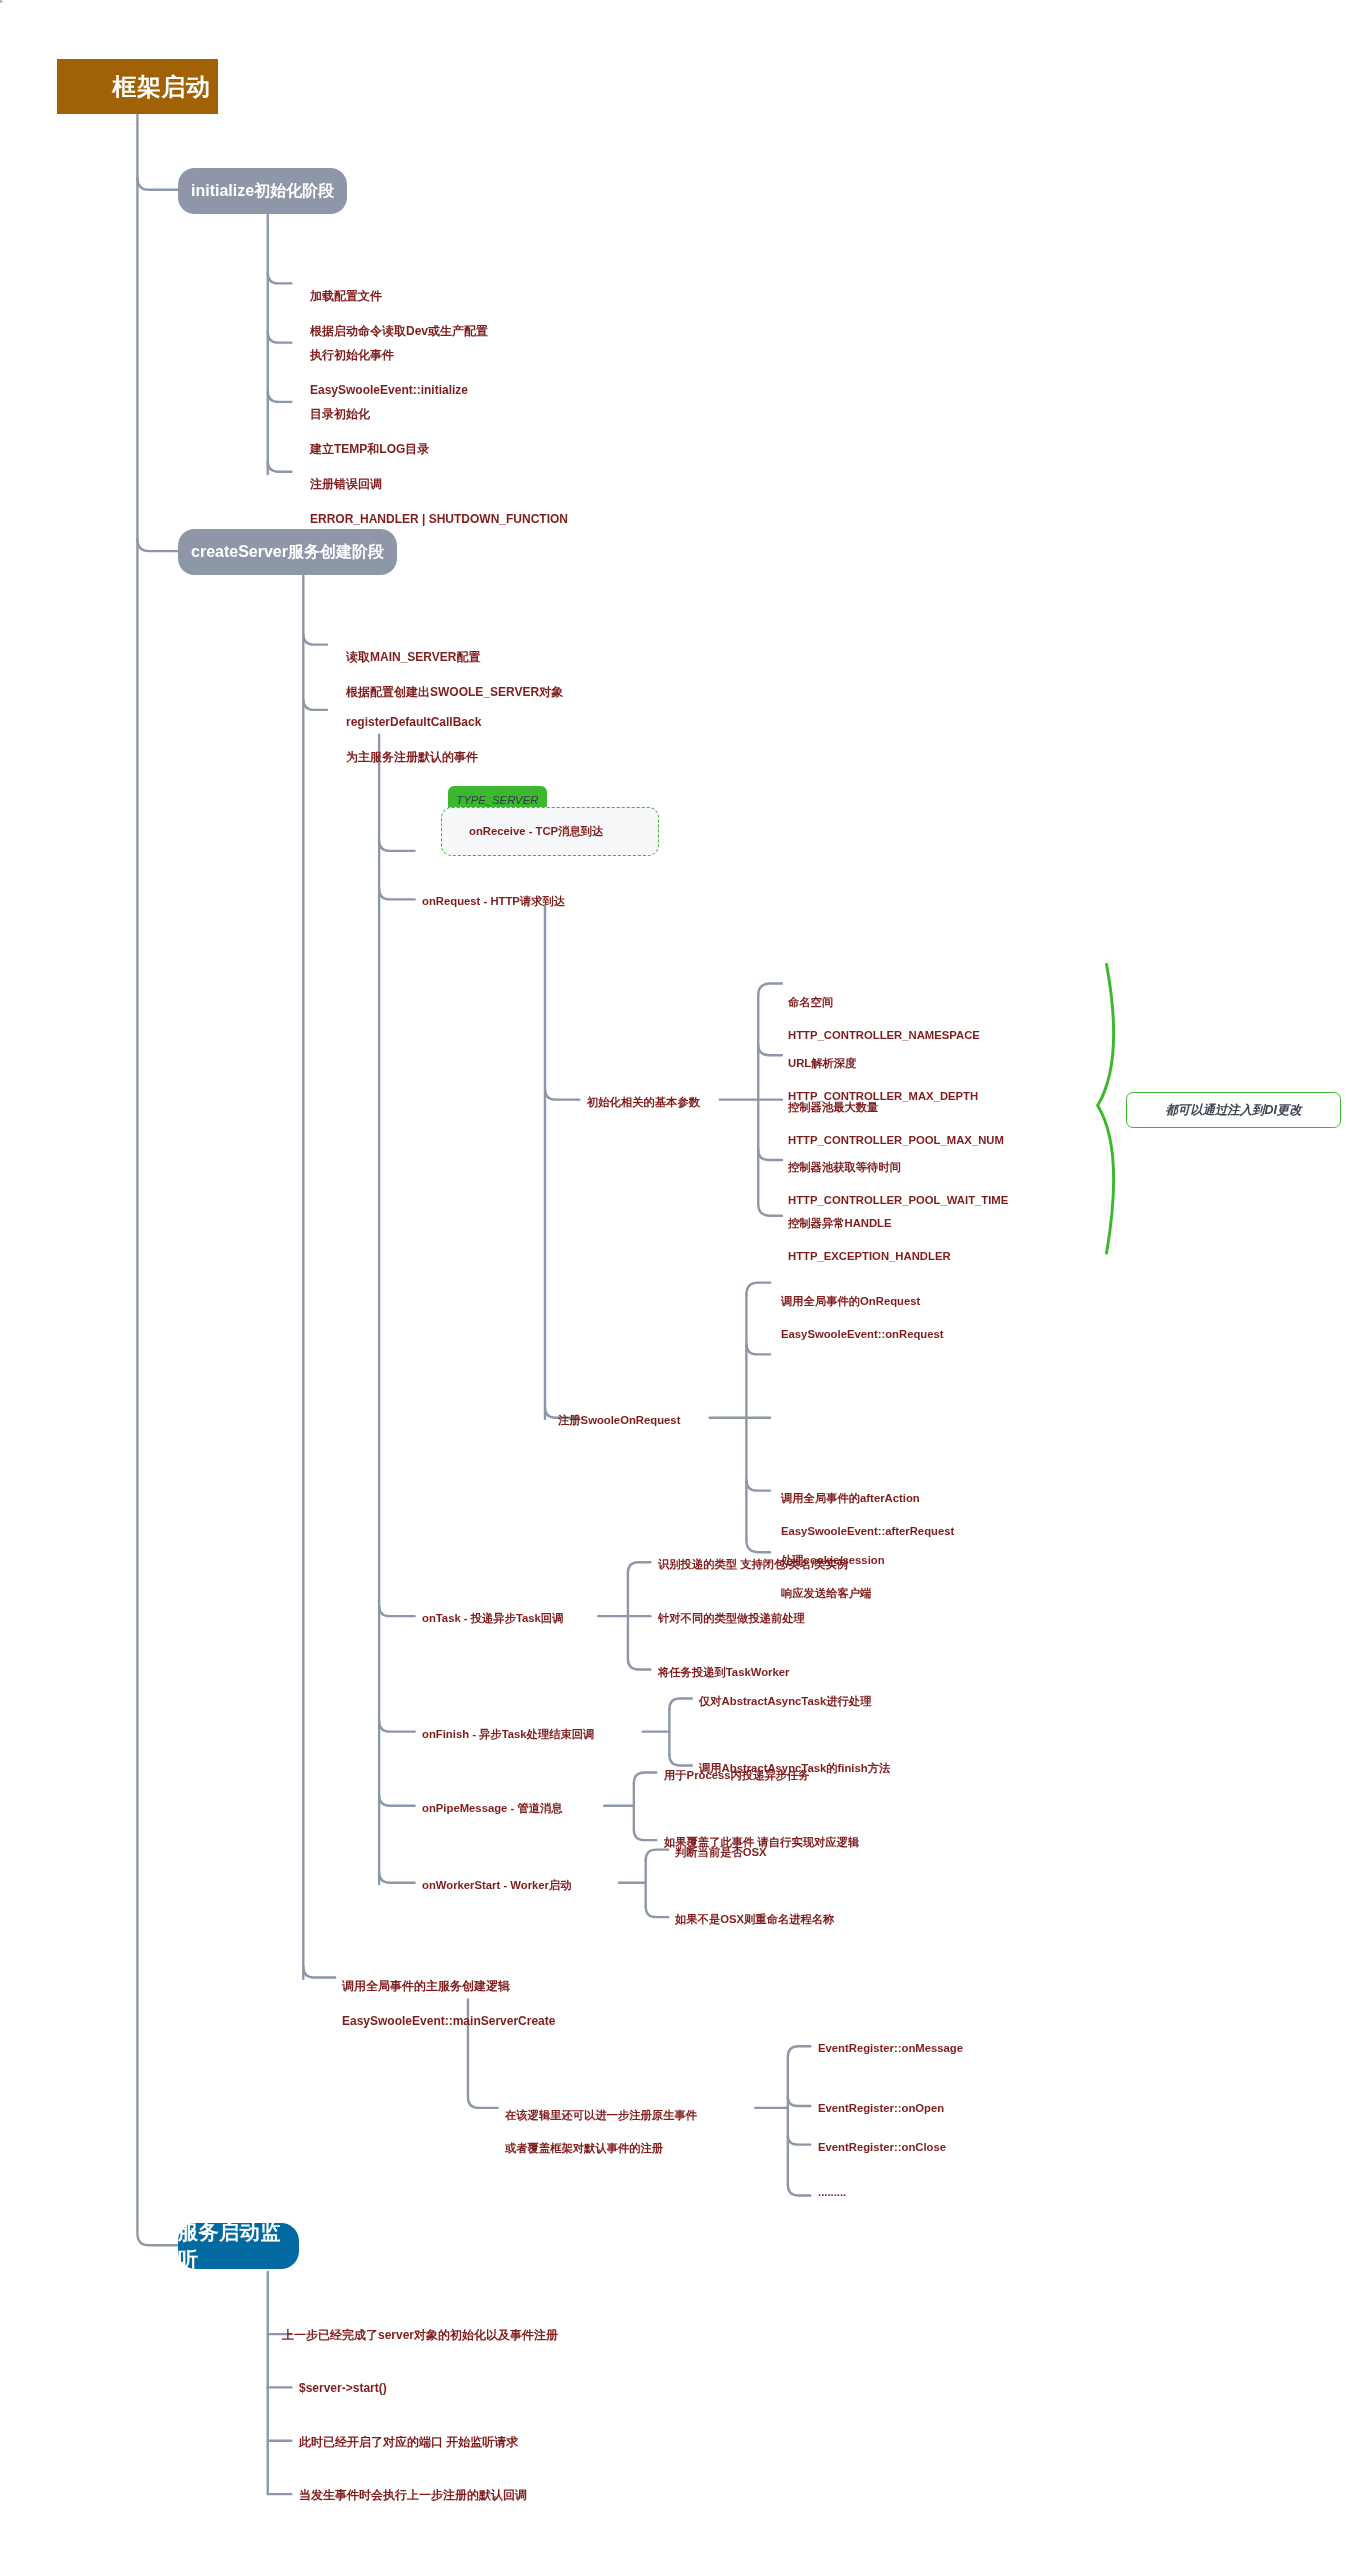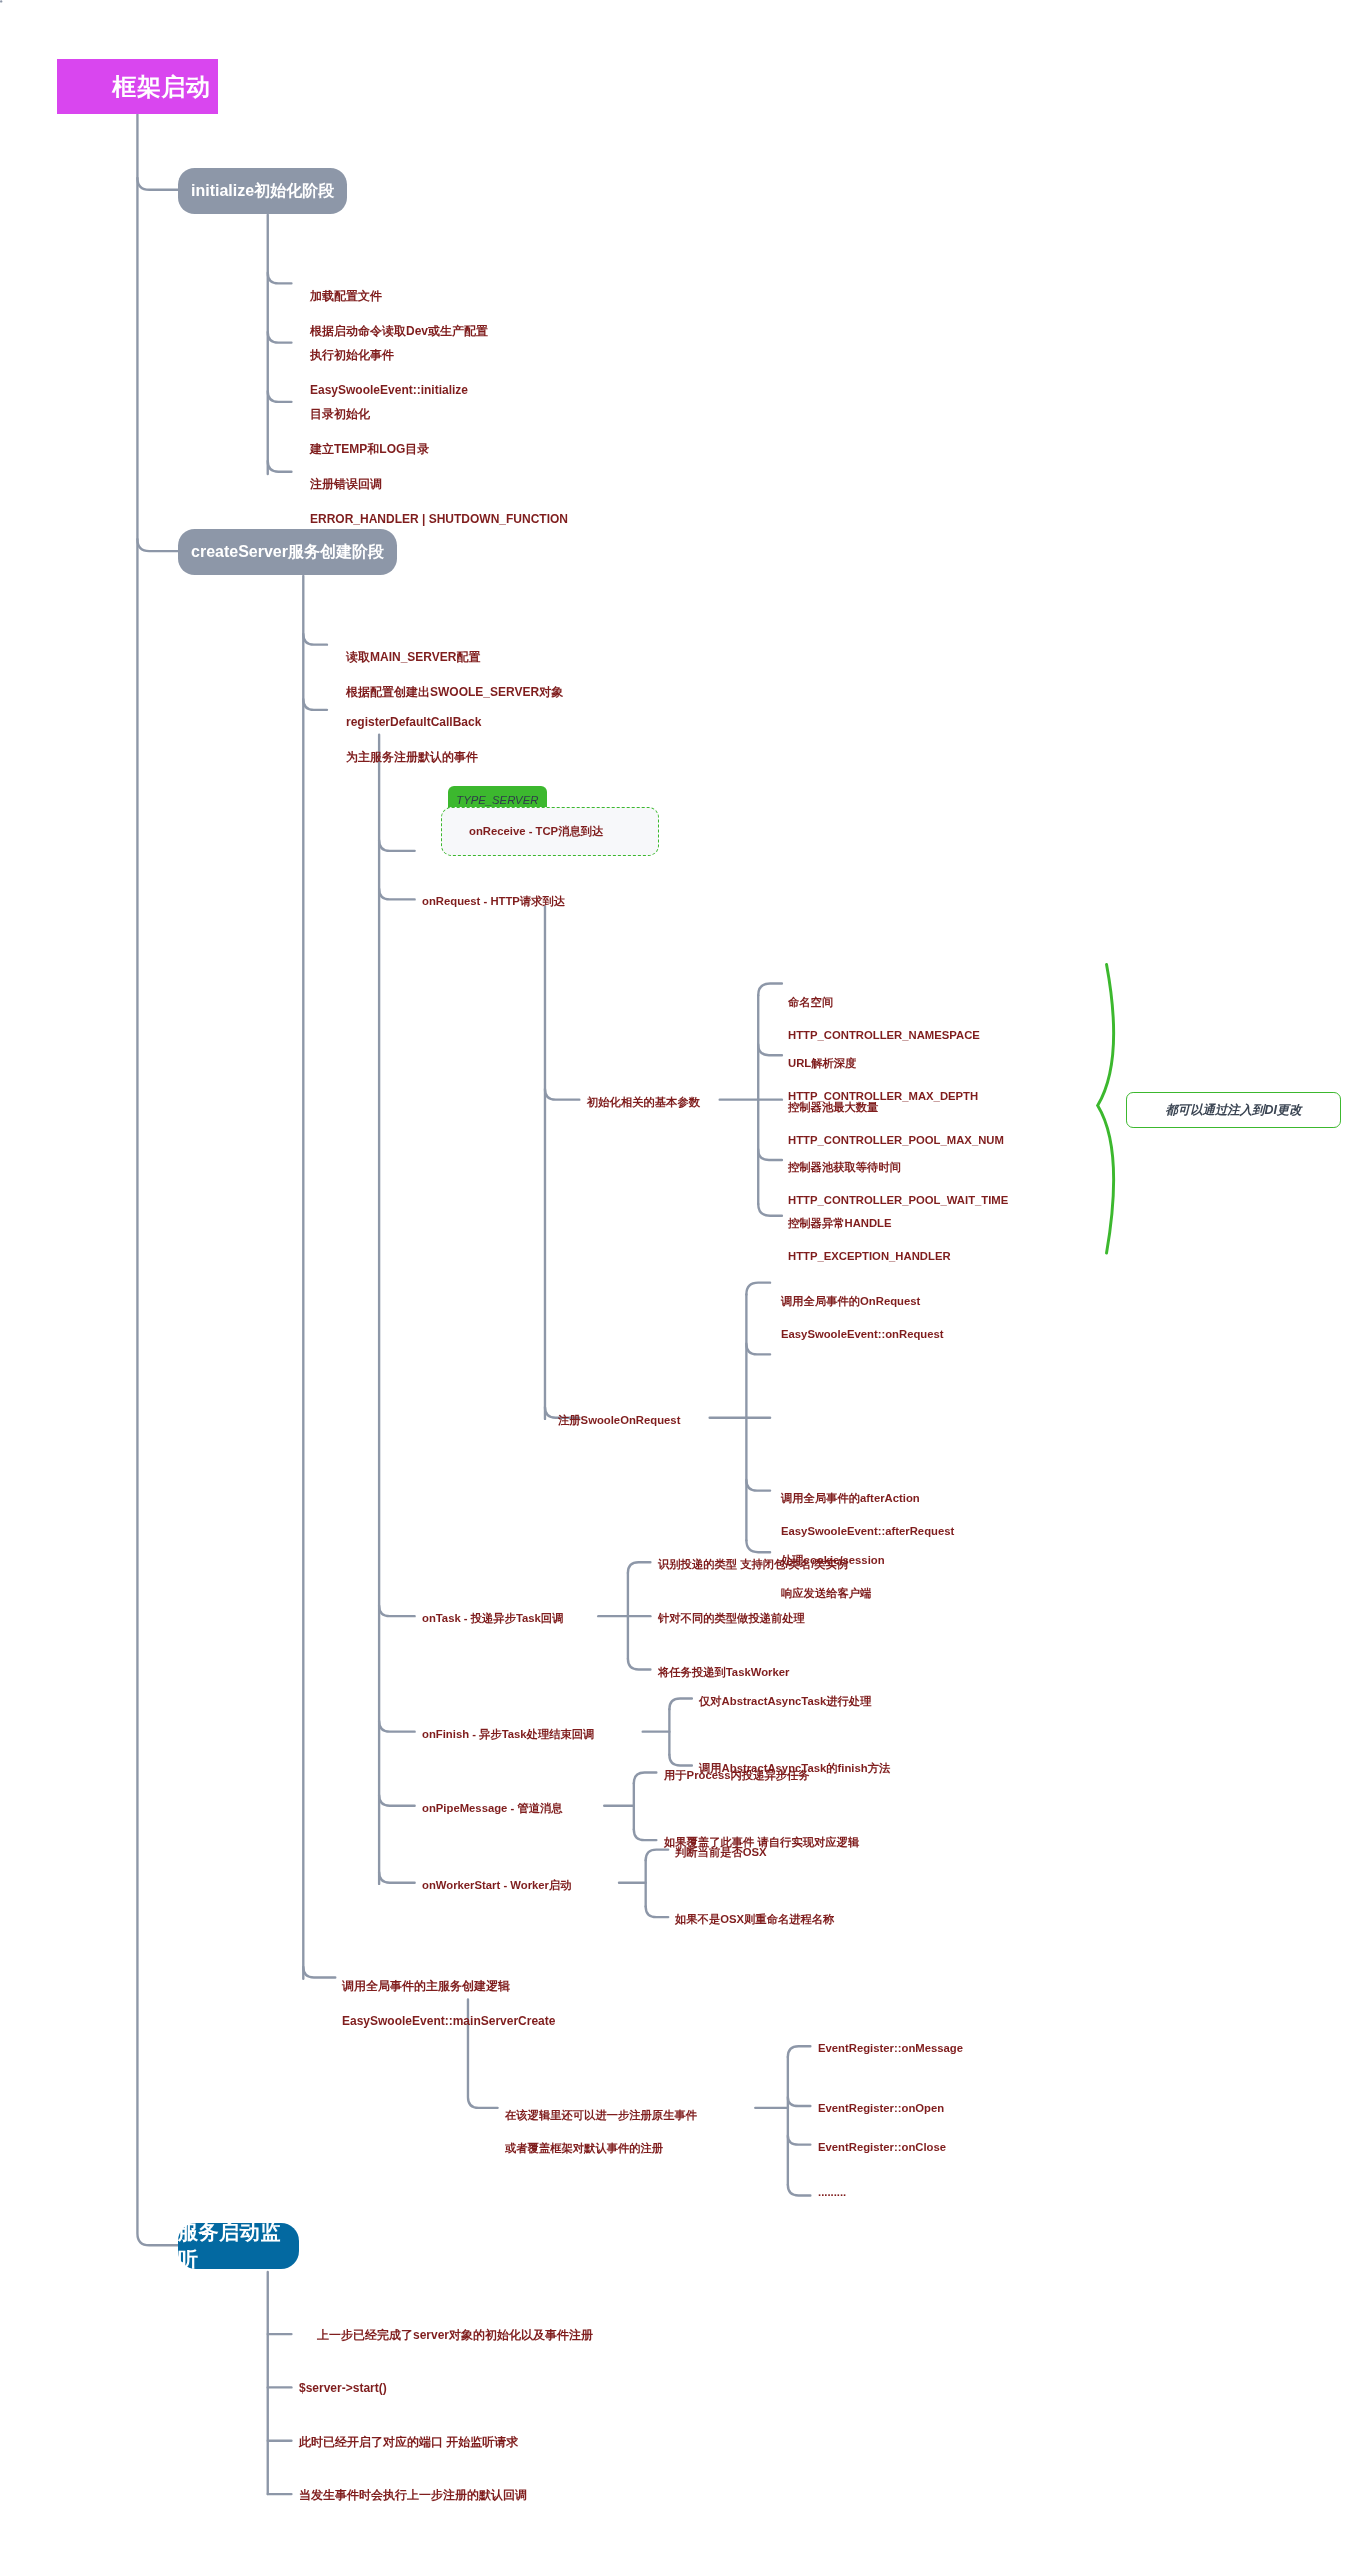--- a/index.html
+++ b/index.html
@@ -8,21 +8,21 @@
     font-family:"Liberation Sans","DejaVu Sans",sans-serif;
     color:#4b5563;
   }
   #canvas{position:absolute;left:0;top:0;width:1366px;height:2576px;}
   svg#wires{position:absolute;left:0;top:0;width:1366px;height:2576px;pointer-events:none;}
 
   
   .node{position:absolute;box-sizing:border-box;}
 
   .root-box{
-    background:#d946ef;color:#ffffff;
+    background:#a16207;color:#ffffff;
     font-size:24px;font-weight:bold;
     display:flex;align-items:center;justify-content:center;
     letter-spacing:0.6px;
     padding-left:48px;
   }
   .green-pill{
     background:#0369a1;color:#ffffff;
     font-size:20px;font-weight:bold;
     border-radius:18px;
     display:flex;align-items:center;justify-content:flex-start;
@@ -280,19 +280,19 @@
 
   <div class="leaf lvl3" style="left:818px;top:2040px;">EventRegister::onMessage</div>
   <div class="leaf lvl3" style="left:818px;top:2100px;">EventRegister::onOpen</div>
   <div class="leaf lvl3" style="left:818px;top:2139px;">EventRegister::onClose</div>
   <div class="leaf lvl3" style="left:818px;top:2184px;">.........</div>
 
   <div class="node green-pill" style="left:178px;top:2223px;width:121px;height:46px;">
     <span>服务启动监听</span>
   </div>
 
-  <div class="leaf lvl2" style="left:317px;top:2327px;">上一步已经完成了server对象的初始化以及事件注册</div>
+  <div class="leaf lvl2" style="left:282px;top:2327px;">上一步已经完成了server对象的初始化以及事件注册</div>
   <div class="leaf lvl2" style="left:299px;top:2380px;">$server-&gt;start()</div>
   <div class="leaf lvl2" style="left:299px;top:2434px;">此时已经开启了对应的端口 开始监听请求</div>
   <div class="leaf lvl2" style="left:299px;top:2487px;">当发生事件时会执行上一步注册的默认回调</div>
 
 </div>
 
 
 </body></html>

